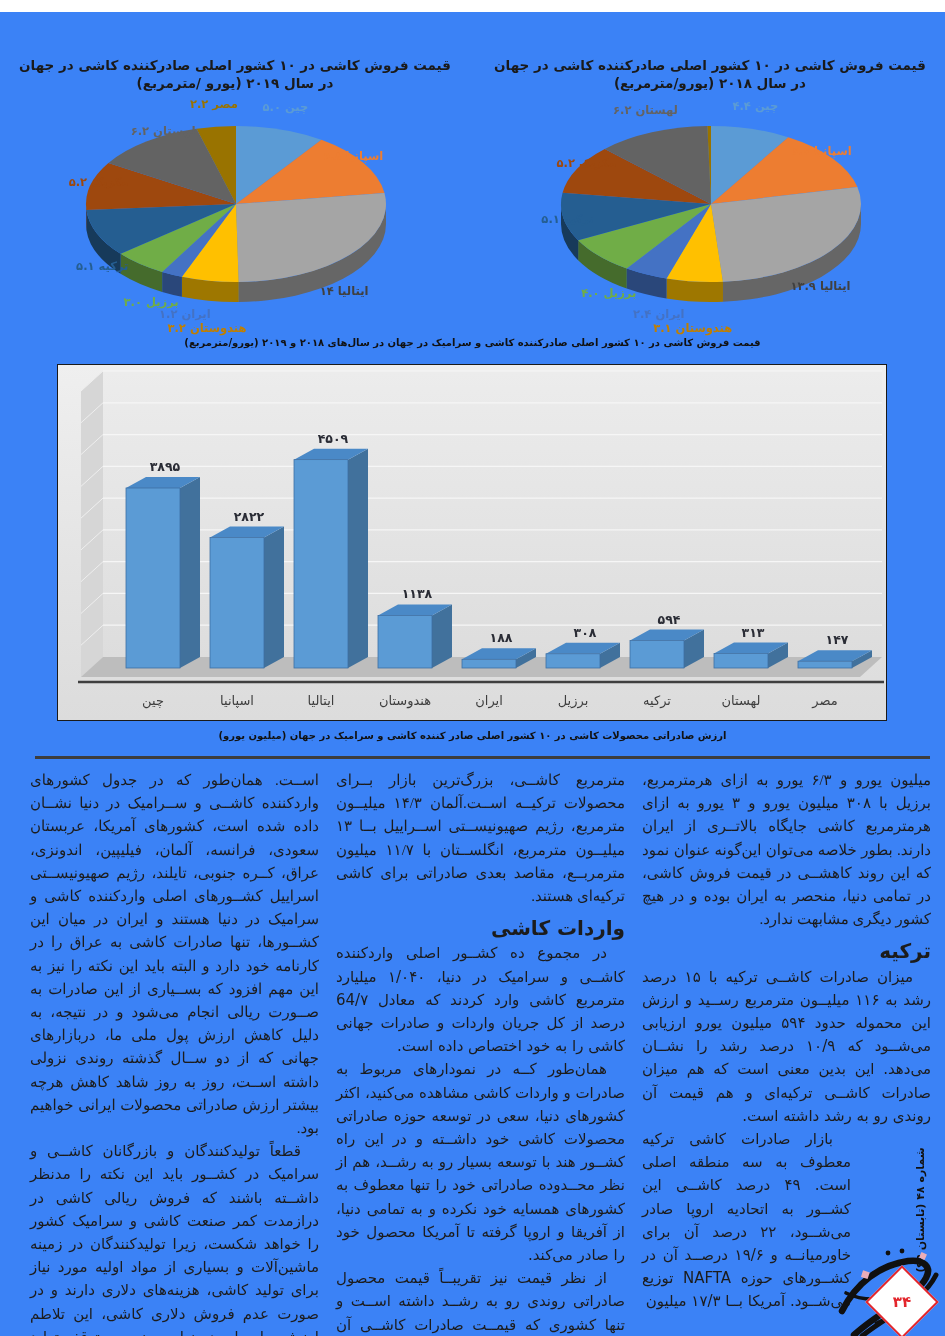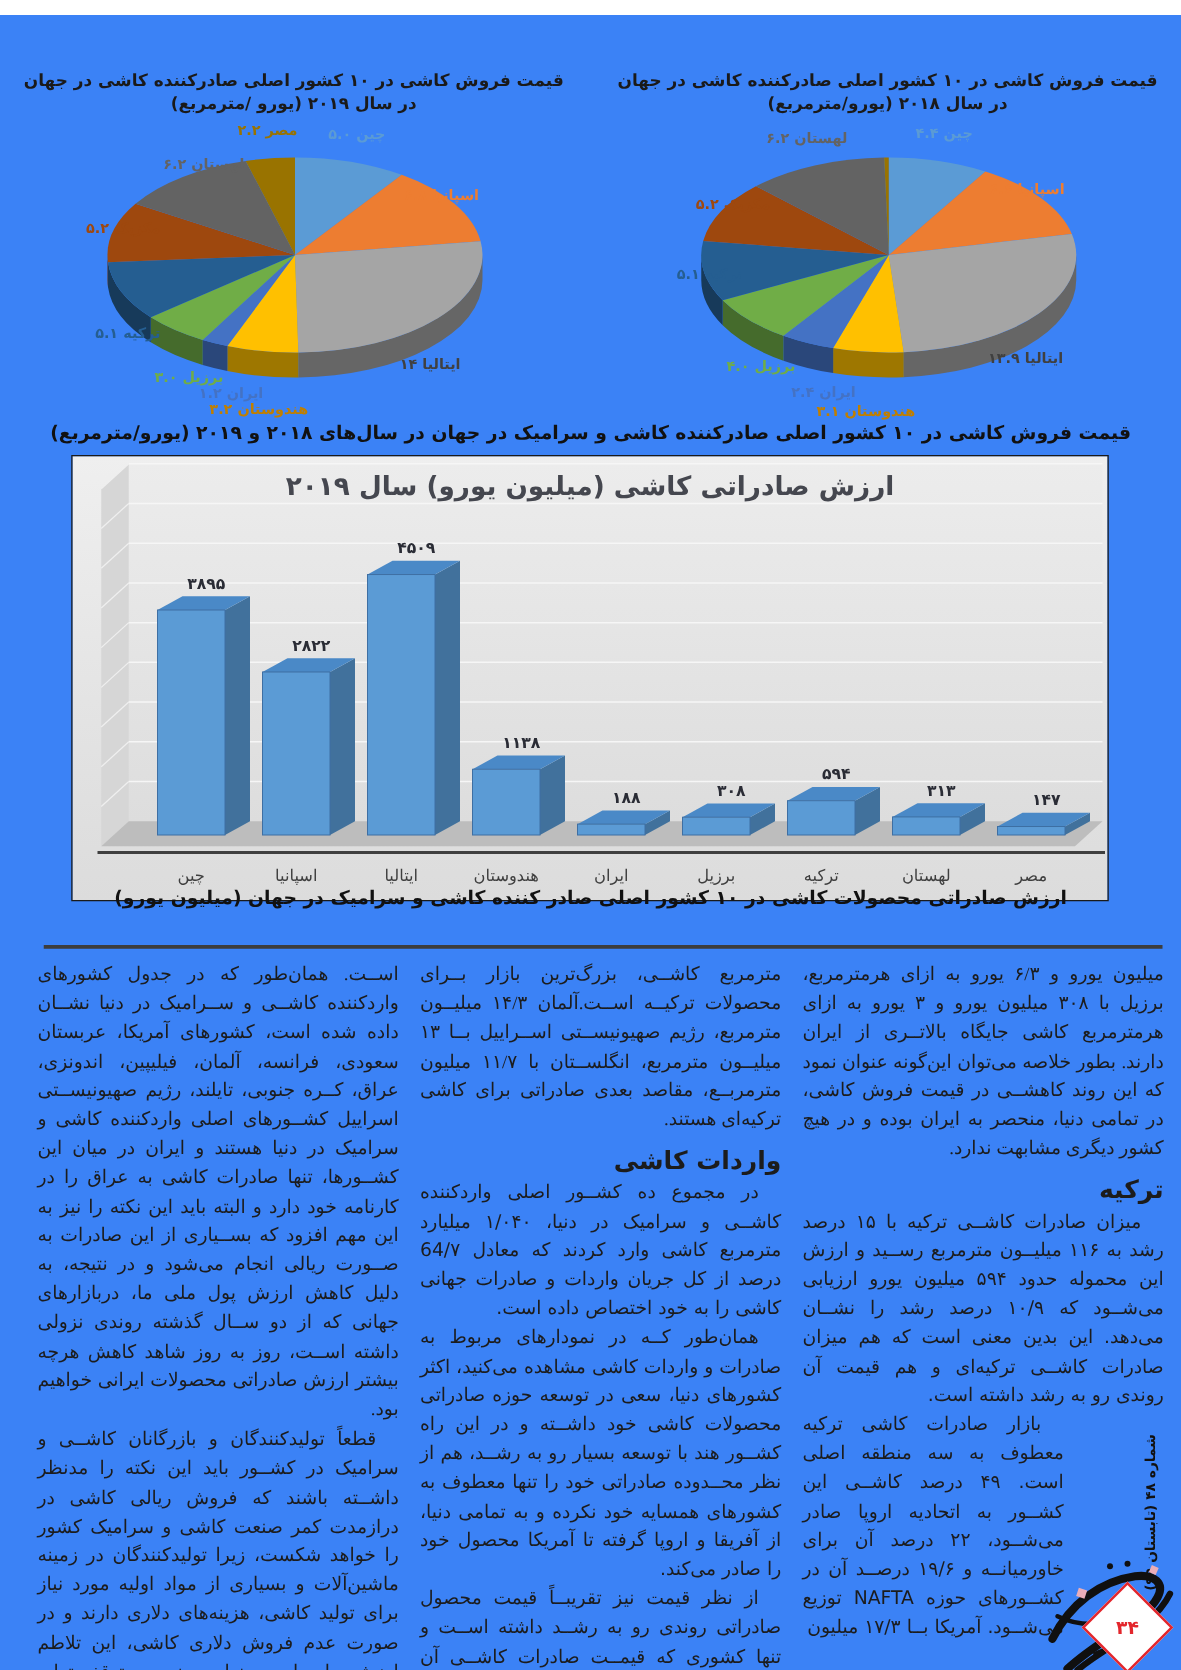--- a/index.html
+++ b/index.html
@@ -9,23 +9,23 @@
   
   .pie-fig{position:absolute;top:44px;width:462px;}
   #fig2019{left:4px;}
   #fig2018{left:479px;}
   .pie-title{font-size:13.5px;font-weight:700;text-align:center;direction:rtl;
              color:#1a1a1a;margin:0 8px 0;line-height:1.35;}
   svg.pie{display:block;width:462px;height:268px;}
 
   
   .caption{position:absolute;left:0;width:945px;text-align:center;direction:rtl;
-           font-size:15px;font-weight:700;color:#111;}
+           font-size:10px;font-weight:700;color:#111;}
   #caption-pies{top:325px;}
-  #caption-bar{top:697px;}
+  #caption-bar{top:718px;}
   #divider{position:absolute;top:744px;left:35px;width:895px;height:2.5px;background:#3d3d3d;}
 
   
   #bar-box{position:absolute;left:57px;top:352px;width:828px;height:355px;
            border:1.5px solid #1a1a1a;background:linear-gradient(180deg,#EFEFEF 0%,#E3E3E3 60%,#DCDCDC 100%);}
   #bar-title{position:absolute;top:12px;left:0;width:828px;text-align:center;direction:rtl;
              font-size:21px;font-weight:700;color:#45474F;z-index:2;}
   svg.bars{position:absolute;inset:0;width:828px;height:355px;}
 
   
@@ -110,21 +110,20 @@
         <text x="102.13843164479847" y="204.5853759134875" text-anchor="end" direction="rtl" font-size="11.5" font-weight="700" fill="#70AD47">برزیل ۴.۰</text>
         <text x="62.36682794533735" y="131.3120064479977" text-anchor="end" direction="rtl" font-size="11.5" font-weight="700" fill="#255E91">ترکیه ۵.۱</text>
         <text x="77.56379668669047" y="75.26114892922027" text-anchor="end" direction="rtl" font-size="11.5" font-weight="700" fill="#9E480E">مکزیک ۵.۲</text>
         <text x="166.4764268548683" y="22.38907972025318" text-anchor="middle" direction="rtl" font-size="11.5" font-weight="700" fill="#636363">لهستان ۶.۲</text>
       </svg>
   </figure>
 
   <div class="caption" id="caption-pies">قیمت فروش کاشی در ۱۰ کشور اصلی صادرکننده کاشی و سرامیک در جهان در سال‌های ۲۰۱۸ و ۲۰۱۹ (یورو/مترمربع)</div>
 
   <div id="bar-box">
-    <div id="bar-title">ارزش صادراتی کاشی (میلیون یورو) سال ۲۰۱۹</div>
     <svg class="bars" id="barsvg" viewBox="0 0 828 355">
         <defs>
           <linearGradient id="wallg" x1="0" y1="0" x2="0" y2="1">
             <stop offset="0" stop-color="#ECECEC"></stop>
             <stop offset="1" stop-color="#DDDDDD"></stop>
           </linearGradient>
         </defs>
         <rect x="45" y="6" width="779" height="286" fill="url(#wallg)"></rect>
         <polygon points="45,6 45,292 23,312 23,26" fill="#D6D6D6"></polygon>
         <line x1="45" y1="260.22222222222223" x2="824" y2="260.22222222222223" stroke="#F6F6F6" stroke-width="1.2"></line>

